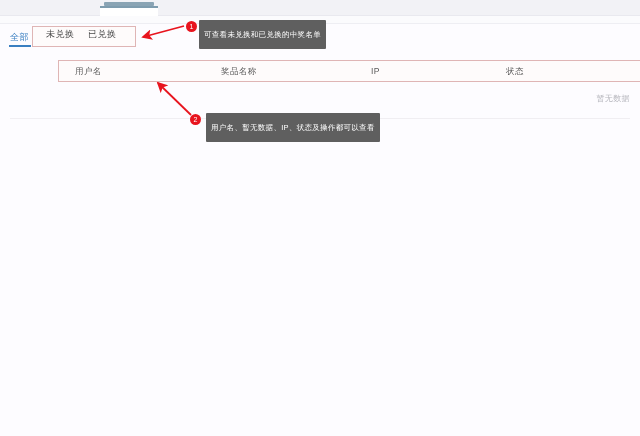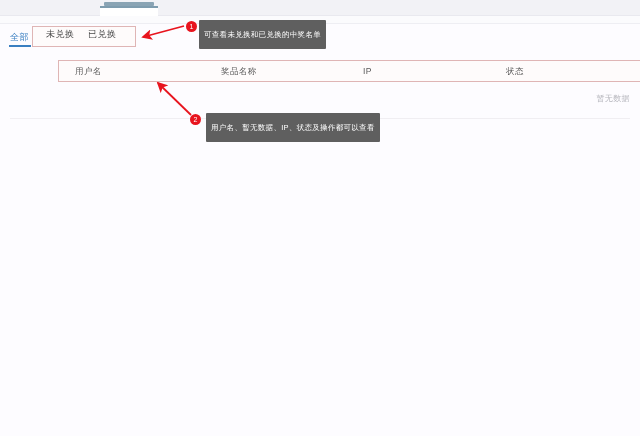--- a/index.html
+++ b/index.html
@@ -101,21 +101,21 @@
   .th {
     position: absolute;
     top: 5px;
     font-size: 8.5px;
     color: #585858;
     white-space: nowrap;
     letter-spacing: 0.4px;
   }
   .th-user   { left: 16px; }
   .th-prize  { left: 162px; }
-  .th-ip     { left: 304px; }
+  .th-ip     { left: 312px; }
   .th-status { left: 447px; }
   .th-action { left: 593px; }
 
   .table-body {
     position: absolute;
     left: 10px; top: 82px;
     width: 620px; height: 36px;
     background: #fdfcff;
   }
   .empty-text {

